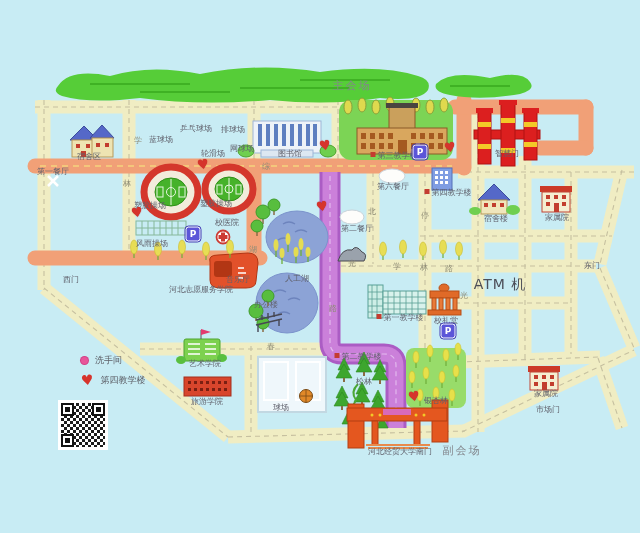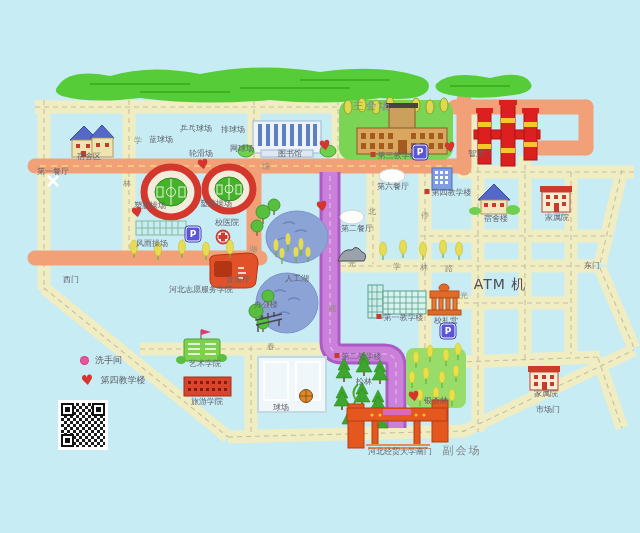--- a/index.html
+++ b/index.html
@@ -521,32 +521,32 @@
           <circle cx="416" cy="415" r="1.5"></circle>
           <circle cx="424" cy="415" r="1.5"></circle>
         </g>
     <rect x="372" y="421" width="6" height="24" fill="#e4571f" stroke="#b33f12"></rect>
     <rect x="414" y="421" width="6" height="24" fill="#e4571f" stroke="#b33f12"></rect>
     <path d="M366,445 H430 M368,448 H428" stroke="#e88a4c" stroke-width="2"></path>
   </g>
 </svg>
 
 <div id="overlay">
-      <span class="map-label big" style="left: 352px; top: 100px; margin-left: 20px;">主会场</span>
+      <span class="map-label big" style="left: 352px; top: 80px;">主会场</span>
       <span class="map-label big" style="left: 462px; top: 445px;">副会场</span>
       <span class="map-label" style="left: 89px; top: 153px;">宿舍区</span>
       <span class="map-label" style="left: 53px; top: 168px;">第一餐厅</span>
       <span class="map-label" style="left: 196px; top: 125px;">乒乓球场</span>
       <span class="map-label" style="left: 233px; top: 126px;">排球场</span>
       <span class="map-label" style="left: 161px; top: 136px;">蓝球场</span>
-      <span class="map-label" style="left: 184px; top: 150px; padding-left: 34px;">轮滑场</span>
+      <span class="map-label" style="left: 196px; top: 150px; padding-left: 34px;">轮滑场</span>
       <span class="map-label" style="left: 242px; top: 145px;">网球场</span>
       <span class="map-label" style="left: 290px; top: 150px;">图书馆</span>
       <span class="map-label dot" style="left: 394px; top: 152px;">第三教学楼</span>
-      <span class="map-label" style="left: 480px; top: 150px;">智慧门</span>
+      <span class="map-label" style="left: 507px; top: 150px;">智慧门</span>
       <span class="map-label" style="left: 393px; top: 183px;">第六餐厅</span>
       <span class="map-label dot" style="left: 448px; top: 189px;">第四教学楼</span>
       <span class="map-label" style="left: 496px; top: 215px;">宿舍楼</span>
       <span class="map-label" style="left: 557px; top: 214px;">家属院</span>
       <span class="map-label" style="left: 227px; top: 219px;">校医院</span>
       <span class="map-label" style="left: 152px; top: 240px;">风雨操场</span>
       <span class="map-label" style="left: 238px; top: 276px;">音乐厅</span>
       <span class="map-label" style="left: 201px; top: 286px;">河北志愿服务学院</span>
       <span class="map-label" style="left: 71px; top: 276px;">西门</span>
       <span class="map-label" style="left: 297px; top: 275px;">人工湖</span>

